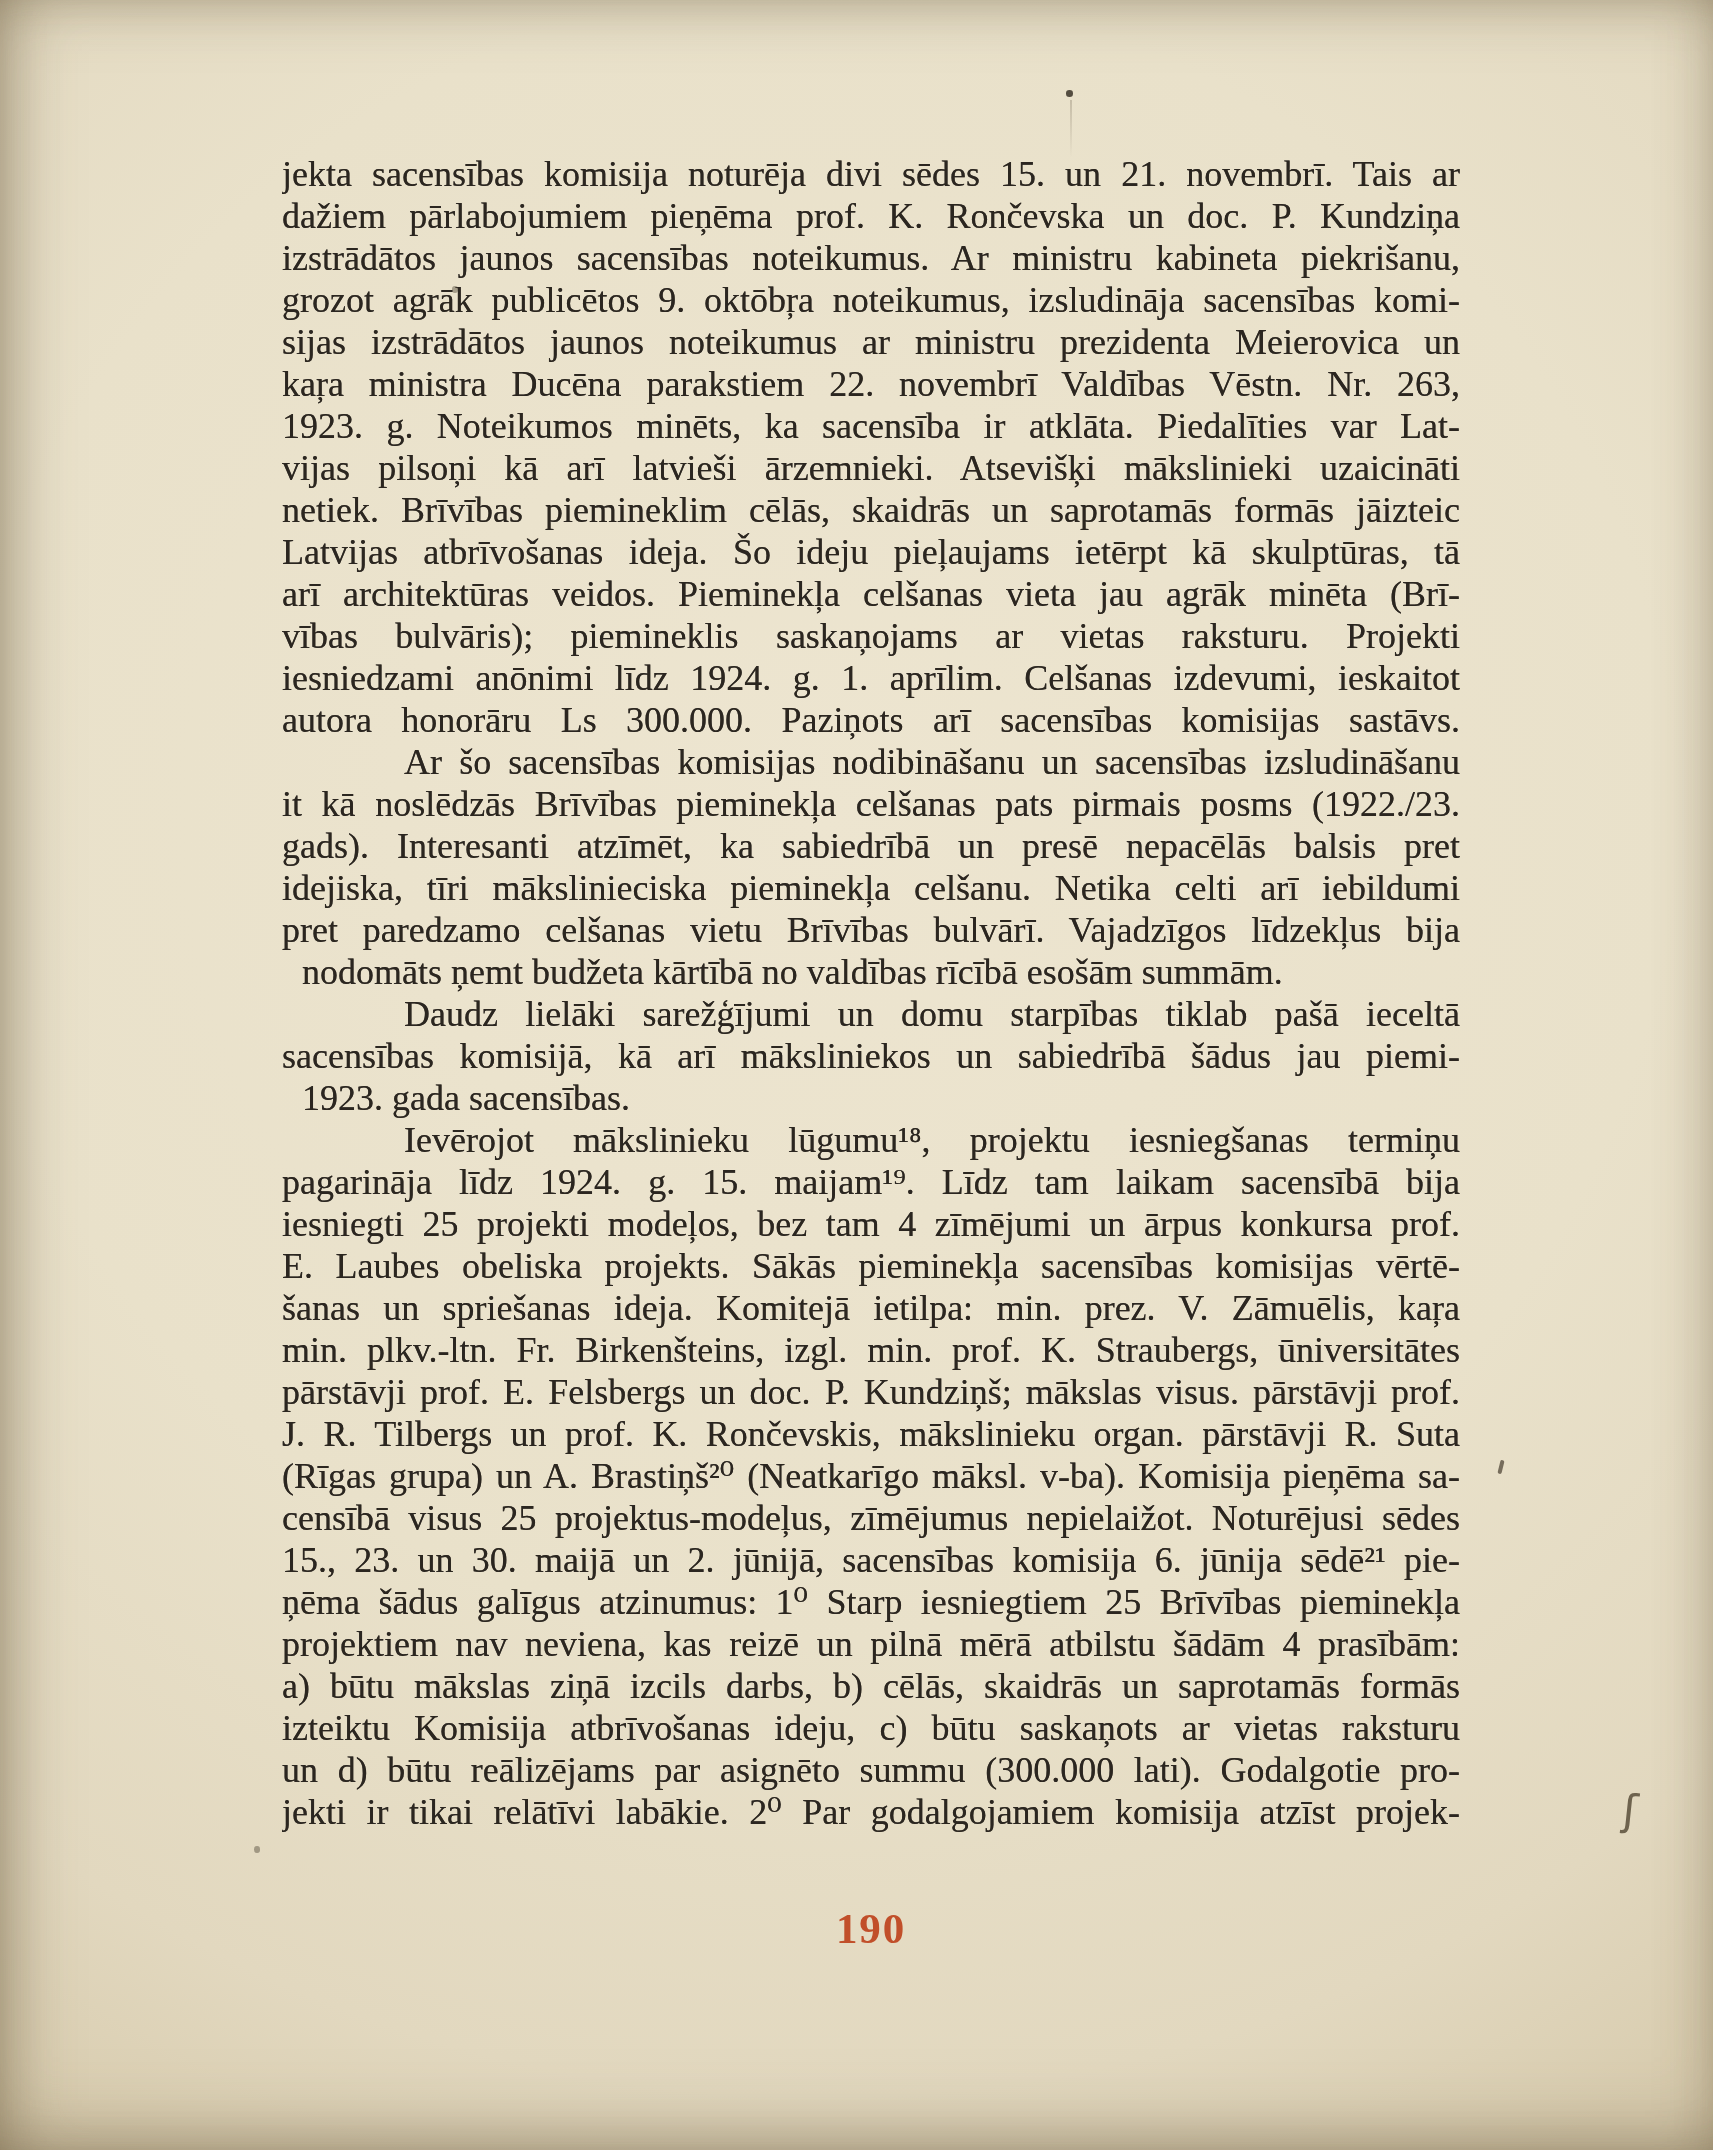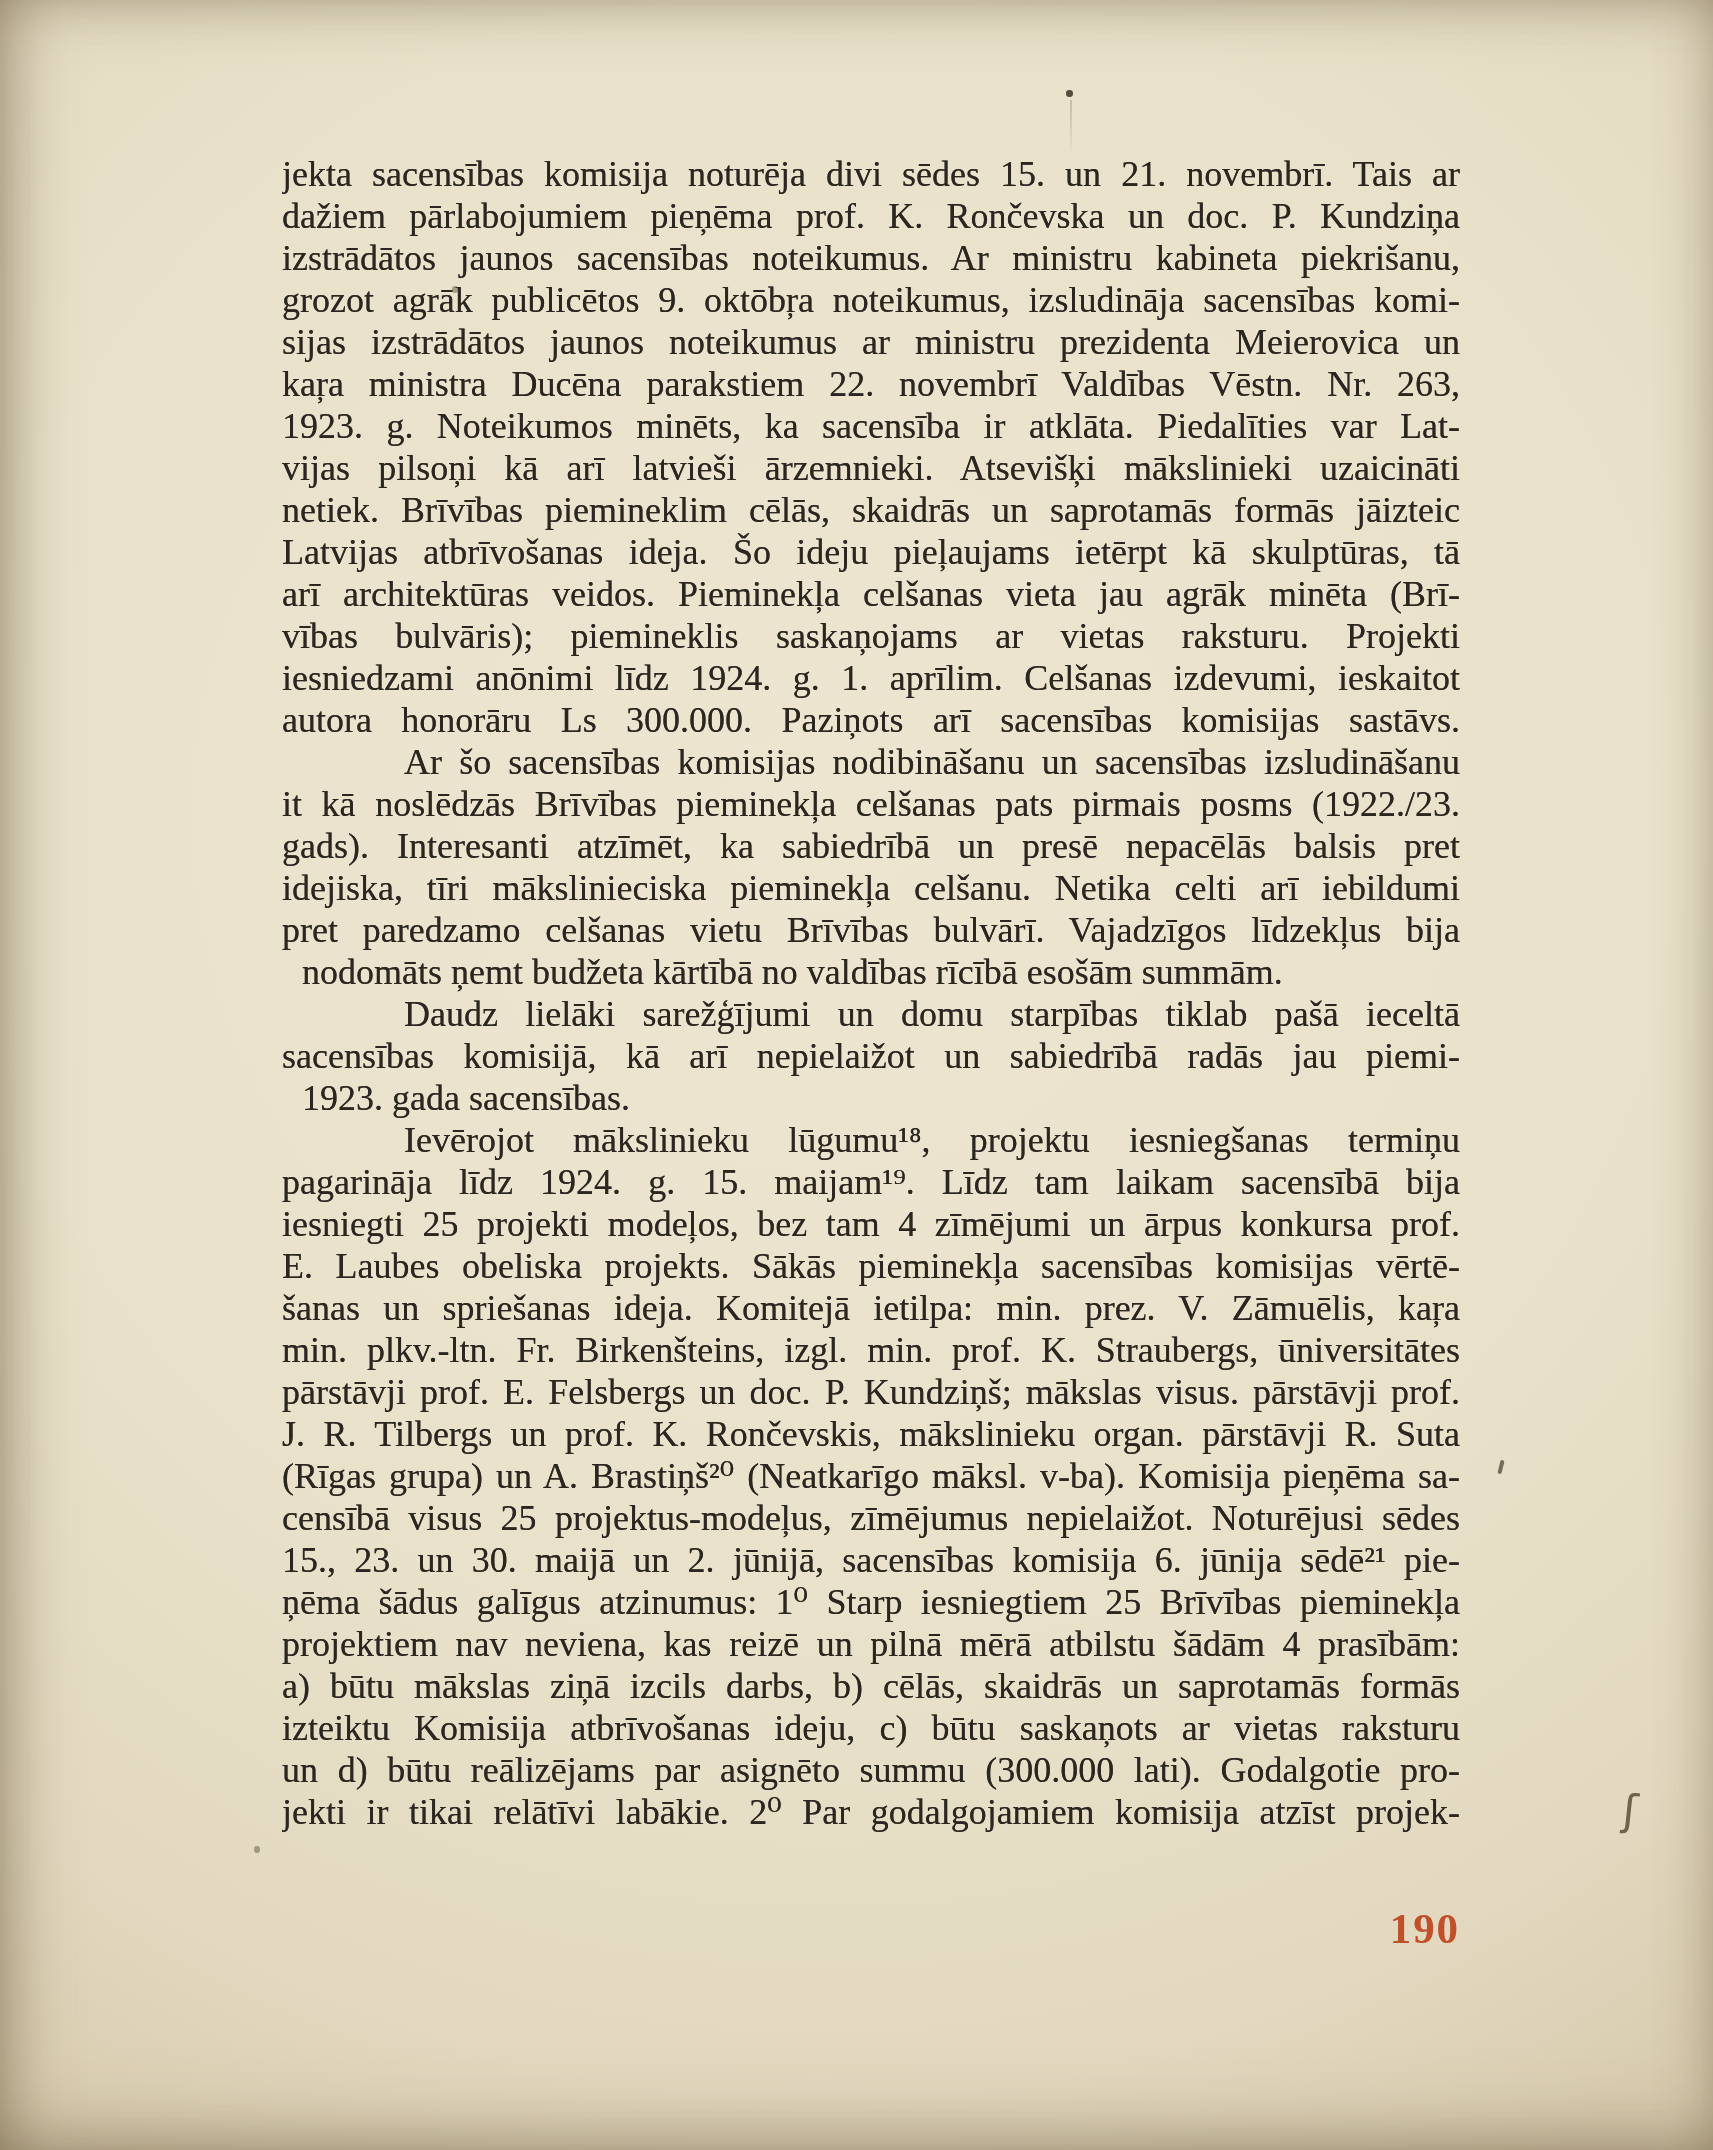--- a/index.html
+++ b/index.html
@@ -35,21 +35,21 @@
     text-align-last:justify;
     -moz-text-align-last:justify;
     text-justify:inter-word;
     white-space:normal;
   }
   .line.indent{ text-indent:122px; }
   .line.para-end{ text-align-last:left;margin-left:20px; -moz-text-align-last:left; }
   .page-number{
     position:absolute;
     left:282px; top:1904px; width:1178px;
-    text-align:right;
+    text-align:center;
     font-size:43px;
     font-weight:bold;
     letter-spacing:1.9px;
   }
   .mark{ position:absolute; display:block; }
   .mark.dot{ width:6.6px;height:6.6px;border-radius:50%;background:rgba(58,50,40,.85); }
   .mark.smear{ width:1.9px;height:58px;background:linear-gradient(rgba(90,78,60,.25),rgba(90,78,60,0)); }
   .mark.tick{ width:3.8px;height:14px;border-radius:1.9px;background:rgba(70,60,46,.7);transform:rotate(14deg); }
   .mark.speck{ width:5.6px;height:6.6px;border-radius:50%;background:rgba(80,70,55,.45); }
   .mark.squiggle{
@@ -77,21 +77,21 @@
       <div class="line">vības bulvāris); piemineklis saskaņojams ar vietas raksturu. Projekti</div>
       <div class="line">iesniedzami anōnimi līdz 1924. g. 1. aprīlim. Celšanas izdevumi, ieskaitot</div>
       <div class="line">autora honorāru Ls 300.000. Paziņots arī sacensības komisijas sastāvs.</div>
       <div class="line indent">Ar šo sacensības komisijas nodibināšanu un sacensības izsludināšanu</div>
       <div class="line">it kā noslēdzās Brīvības pieminekļa celšanas pats pirmais posms (1922./23.</div>
       <div class="line">gads). Interesanti atzīmēt, ka sabiedrībā un presē nepacēlās balsis pret</div>
       <div class="line">idejiska, tīri mākslinieciska pieminekļa celšanu. Netika celti arī iebildumi</div>
       <div class="line">pret paredzamo celšanas vietu Brīvības bulvārī. Vajadzīgos līdzekļus bija</div>
       <div class="line para-end">nodomāts ņemt budžeta kārtībā no valdības rīcībā esošām summām.</div>
       <div class="line indent">Daudz lielāki sarežģījumi un domu starpības tiklab pašā ieceltā</div>
-      <div class="line">sacensības komisijā, kā arī nepielaižot un sabiedrībā radās jau piemi-</div>
+      <div class="line">sacensības komisijā, kā arī māksliniekos un sabiedrībā šādus jau piemi-</div>
       <div class="line para-end">1923. gada sacensības.</div>
       <div class="line indent">Ievērojot mākslinieku lūgumu¹⁸, projektu iesniegšanas termiņu</div>
       <div class="line">pagarināja līdz 1924. g. 15. maijam¹⁹. Līdz tam laikam sacensībā bija</div>
       <div class="line">iesniegti 25 projekti modeļos, bez tam 4 zīmējumi un ārpus konkursa prof.</div>
       <div class="line">E. Laubes obeliska projekts. Sākās pieminekļa sacensības komisijas vērtē-</div>
       <div class="line">šanas un spriešanas ideja. Komitejā ietilpa: min. prez. V. Zāmuēlis, kaŗa</div>
       <div class="line">min. plkv.-ltn. Fr. Birkenšteins, izgl. min. prof. K. Straubergs, ūniversitātes</div>
       <div class="line">pārstāvji prof. E. Felsbergs un doc. P. Kundziņš; mākslas visus. pārstāvji prof.</div>
       <div class="line">J. R. Tilbergs un prof. K. Rončevskis, mākslinieku organ. pārstāvji R. Suta</div>
       <div class="line">(Rīgas grupa) un A. Brastiņš²⁰ (Neatkarīgo māksl. v-ba). Komisija pieņēma sa-</div>

